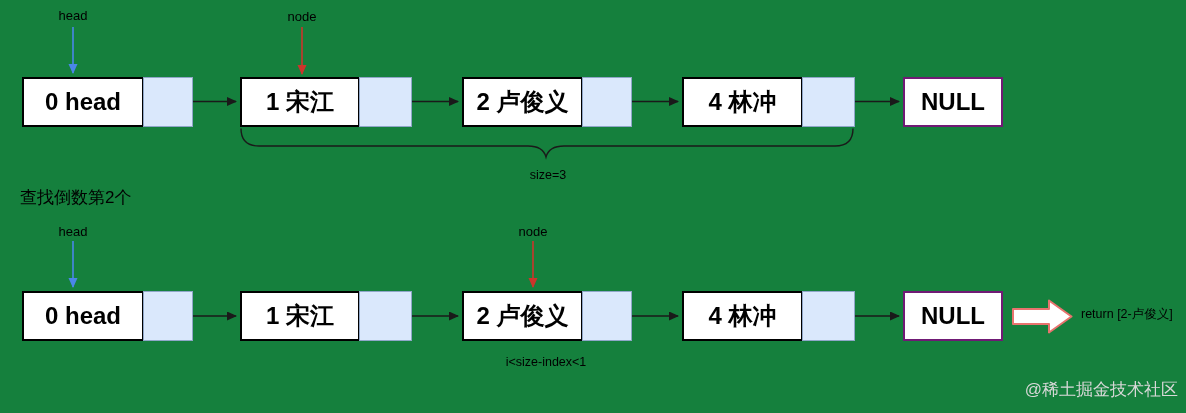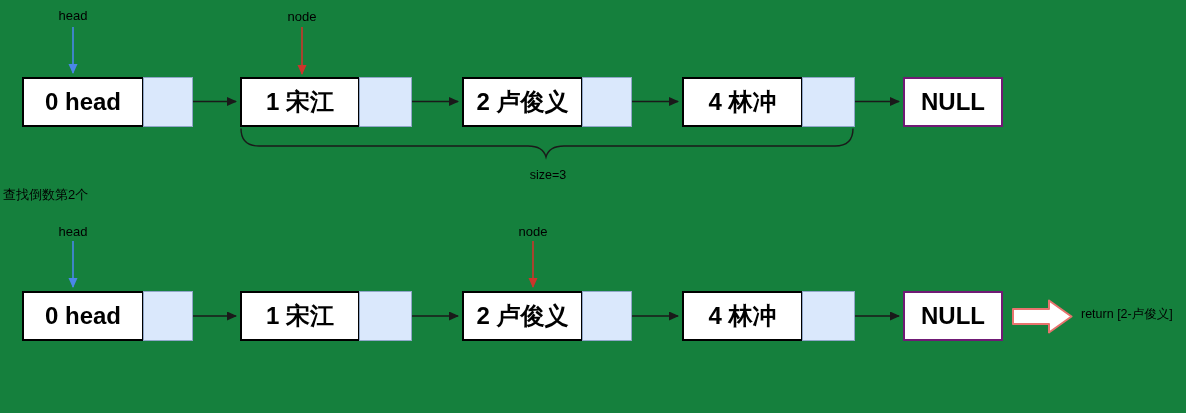--- a/index.html
+++ b/index.html
@@ -56,23 +56,23 @@
   }
   .small-label {
     position: absolute;
     font-size: 13px;
     color: #000000;
     text-align: center;
     white-space: nowrap;
   }
   .caption {
     position: absolute;
-    left: 3px;
+    left: 20px;
     top: 186px;
-    font-size: 13px;
+    font-size: 17px;
     color: #000000;
     white-space: nowrap;
   }
   .annotation {
     position: absolute;
     font-size: 12.5px;
     color: #000000;
     text-align: center;
     white-space: nowrap;
   }
@@ -165,17 +165,19 @@
   <div class="node" style="left:462px; top:291px;">
     <div class="cell" style="width:121px;">2 卢俊义</div>
     <div class="ptr" style="width:50px;"></div>
   </div>
   <div class="node" style="left:682px; top:291px;">
     <div class="cell" style="width:121px;">4 林冲</div>
     <div class="ptr" style="width:53px;"></div>
   </div>
   <div class="nullbox" style="left:903px; top:291px;">NULL</div>
 
+  <div class="annotation" style="left:466px; top:355px; width:160px;">i&lt;size-index&lt;1</div>
 
   <div class="annotation" style="left:1081px; top:306px; text-align:left;">return [2-卢俊义]</div>
 
+  <div class="watermark">@稀土掘金技术社区</div>
 
 </div>
 
 </body></html>

